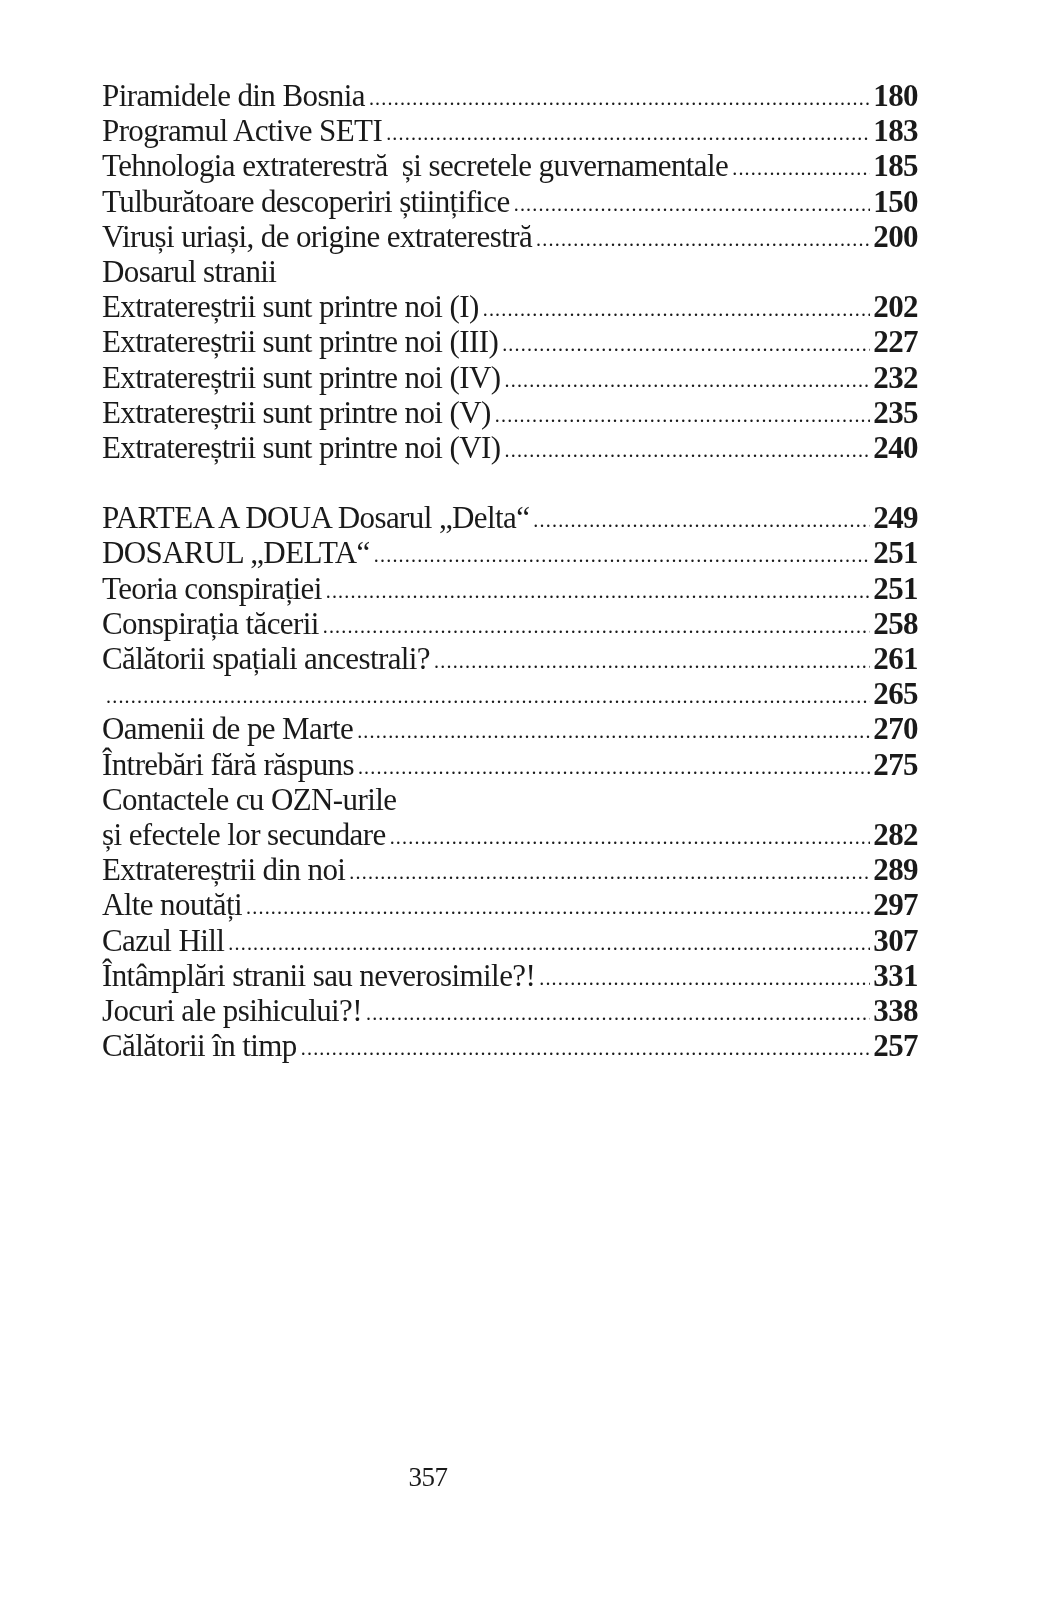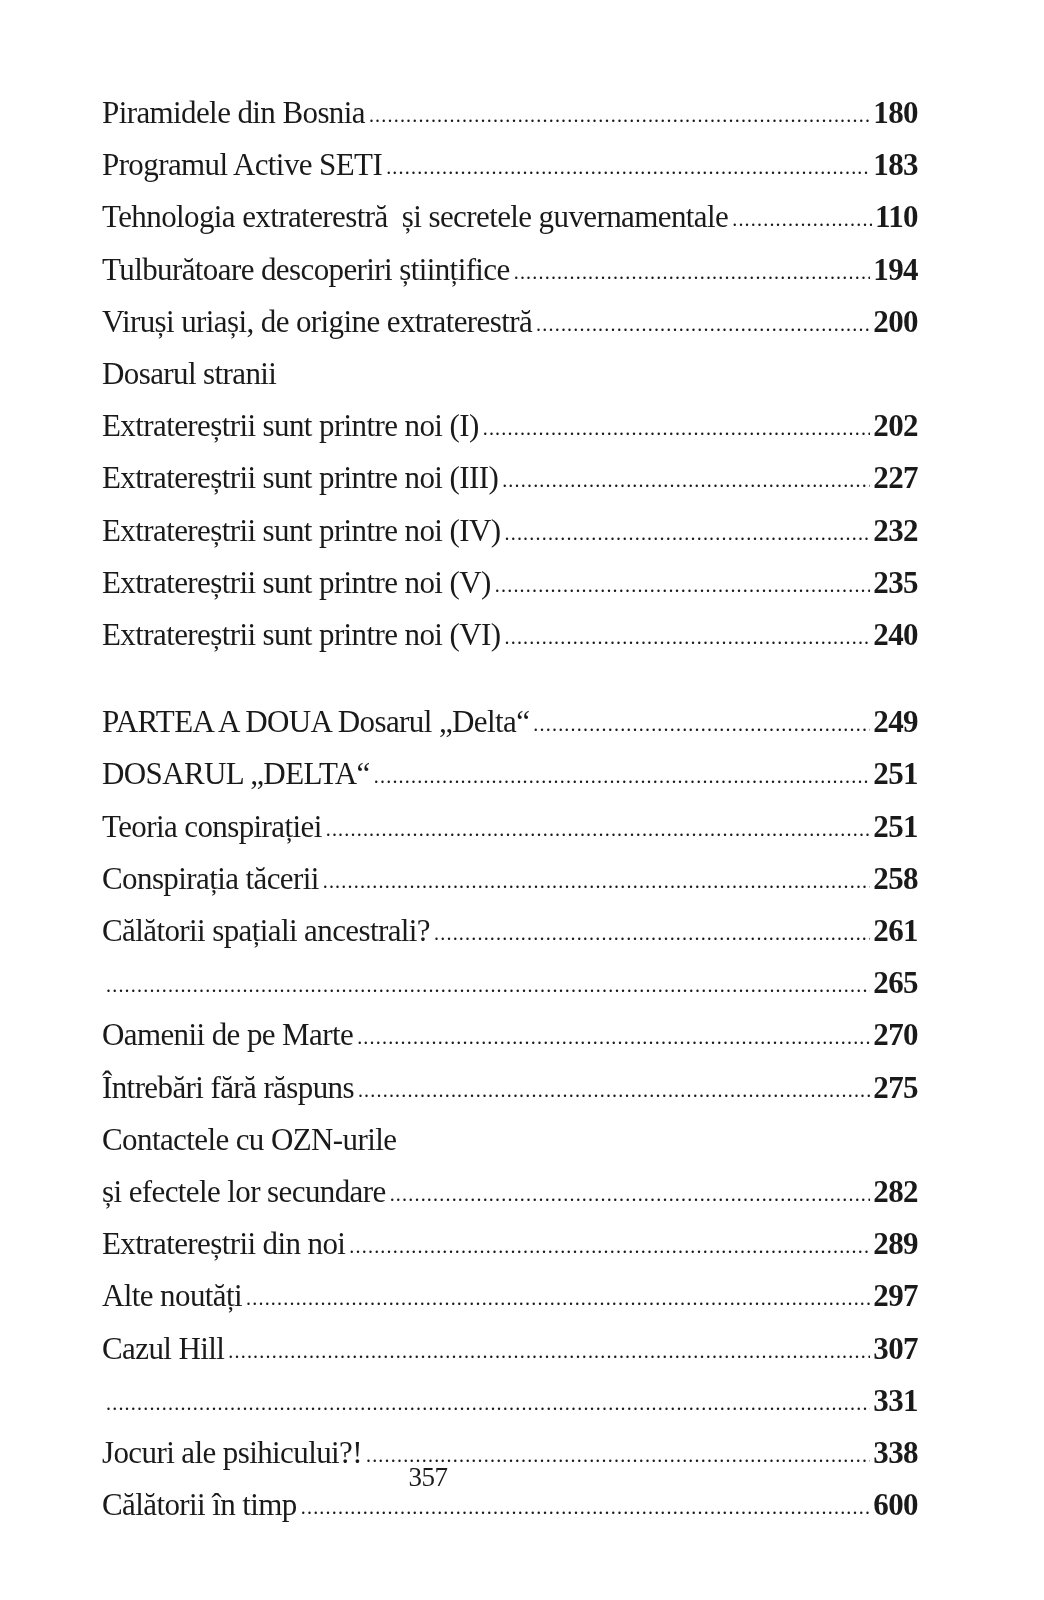--- a/index.html
+++ b/index.html
@@ -22,21 +22,20 @@
       width: 816px;
     }
     .toc-row {
       display: flex;
       align-items: baseline;
       height: 35.2px;
       font-size: 31px;
       line-height: 35.2px;
       letter-spacing: -0.6px;
       white-space: nowrap;
-      margin-top: 17px;
     }
     .toc-title {
       flex: 0 0 auto;
     }
     .toc-dots {
       flex: 1 1 auto;
       overflow: hidden;
       margin: 0 3px 0 4px;
       letter-spacing: 1.2px;
       font-size: 20px;
@@ -76,26 +75,26 @@
         <span class="toc-page">180</span>
       </div>
     <div class="toc-row">
         <span class="toc-title">Programul Active SETI</span>
         <span class="toc-dots"></span>
         <span class="toc-page">183</span>
       </div>
     <div class="toc-row">
         <span class="toc-title" style="white-space:pre">Tehnologia extraterestră  și secretele guvernamentale</span>
         <span class="toc-dots"></span>
-        <span class="toc-page">110</span>
+        <span class="toc-page">185</span>
       </div>
     <div class="toc-row">
         <span class="toc-title">Tulburătoare descoperiri științifice</span>
         <span class="toc-dots"></span>
-        <span class="toc-page">194</span>
+        <span class="toc-page">150</span>
       </div>
     <div class="toc-row">
         <span class="toc-title">Viruși uriași, de origine extraterestră</span>
         <span class="toc-dots"></span>
         <span class="toc-page">200</span>
       </div>
     <div class="toc-row">
         <span class="toc-title">Dosarul stranii</span>
       </div>
     <div class="toc-row">
@@ -184,29 +183,30 @@
         <span class="toc-title">Alte noutăți</span>
         <span class="toc-dots"></span>
         <span class="toc-page">297</span>
       </div>
     <div class="toc-row">
         <span class="toc-title">Cazul Hill</span>
         <span class="toc-dots"></span>
         <span class="toc-page">307</span>
       </div>
     <div class="toc-row">
+        <span class="toc-title">Întâmplări stranii sau neverosimile?!</span>
         <span class="toc-dots"></span>
         <span class="toc-page">331</span>
       </div>
     <div class="toc-row">
         <span class="toc-title">Jocuri ale psihicului?!</span>
         <span class="toc-dots"></span>
         <span class="toc-page">338</span>
       </div>
     <div class="toc-row">
         <span class="toc-title">Călătorii în timp</span>
         <span class="toc-dots"></span>
-        <span class="toc-page">600</span>
+        <span class="toc-page">257</span>
       </div>
   </div>
 </div>
 
 <div class="page-number">357</div>
 
 </body></html>

